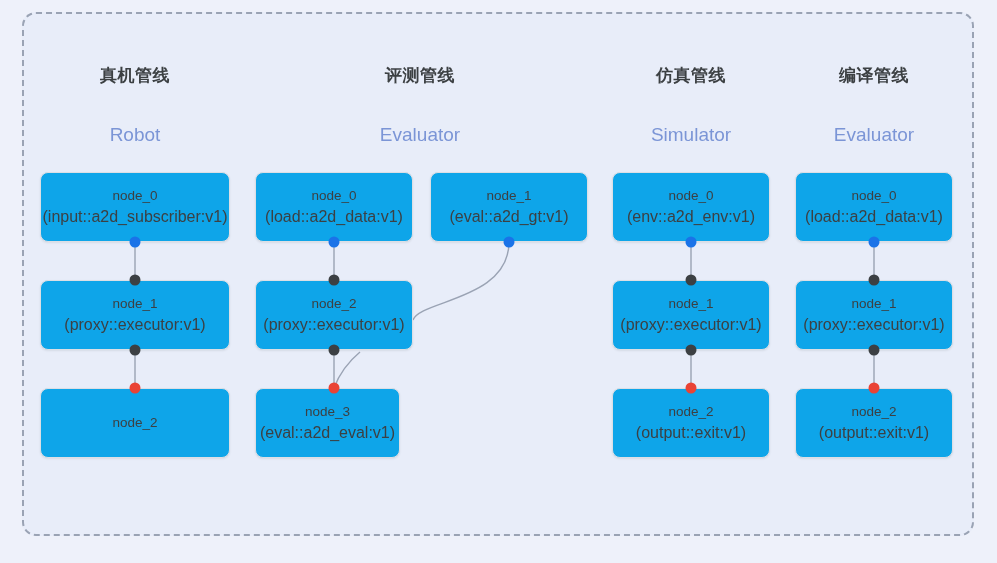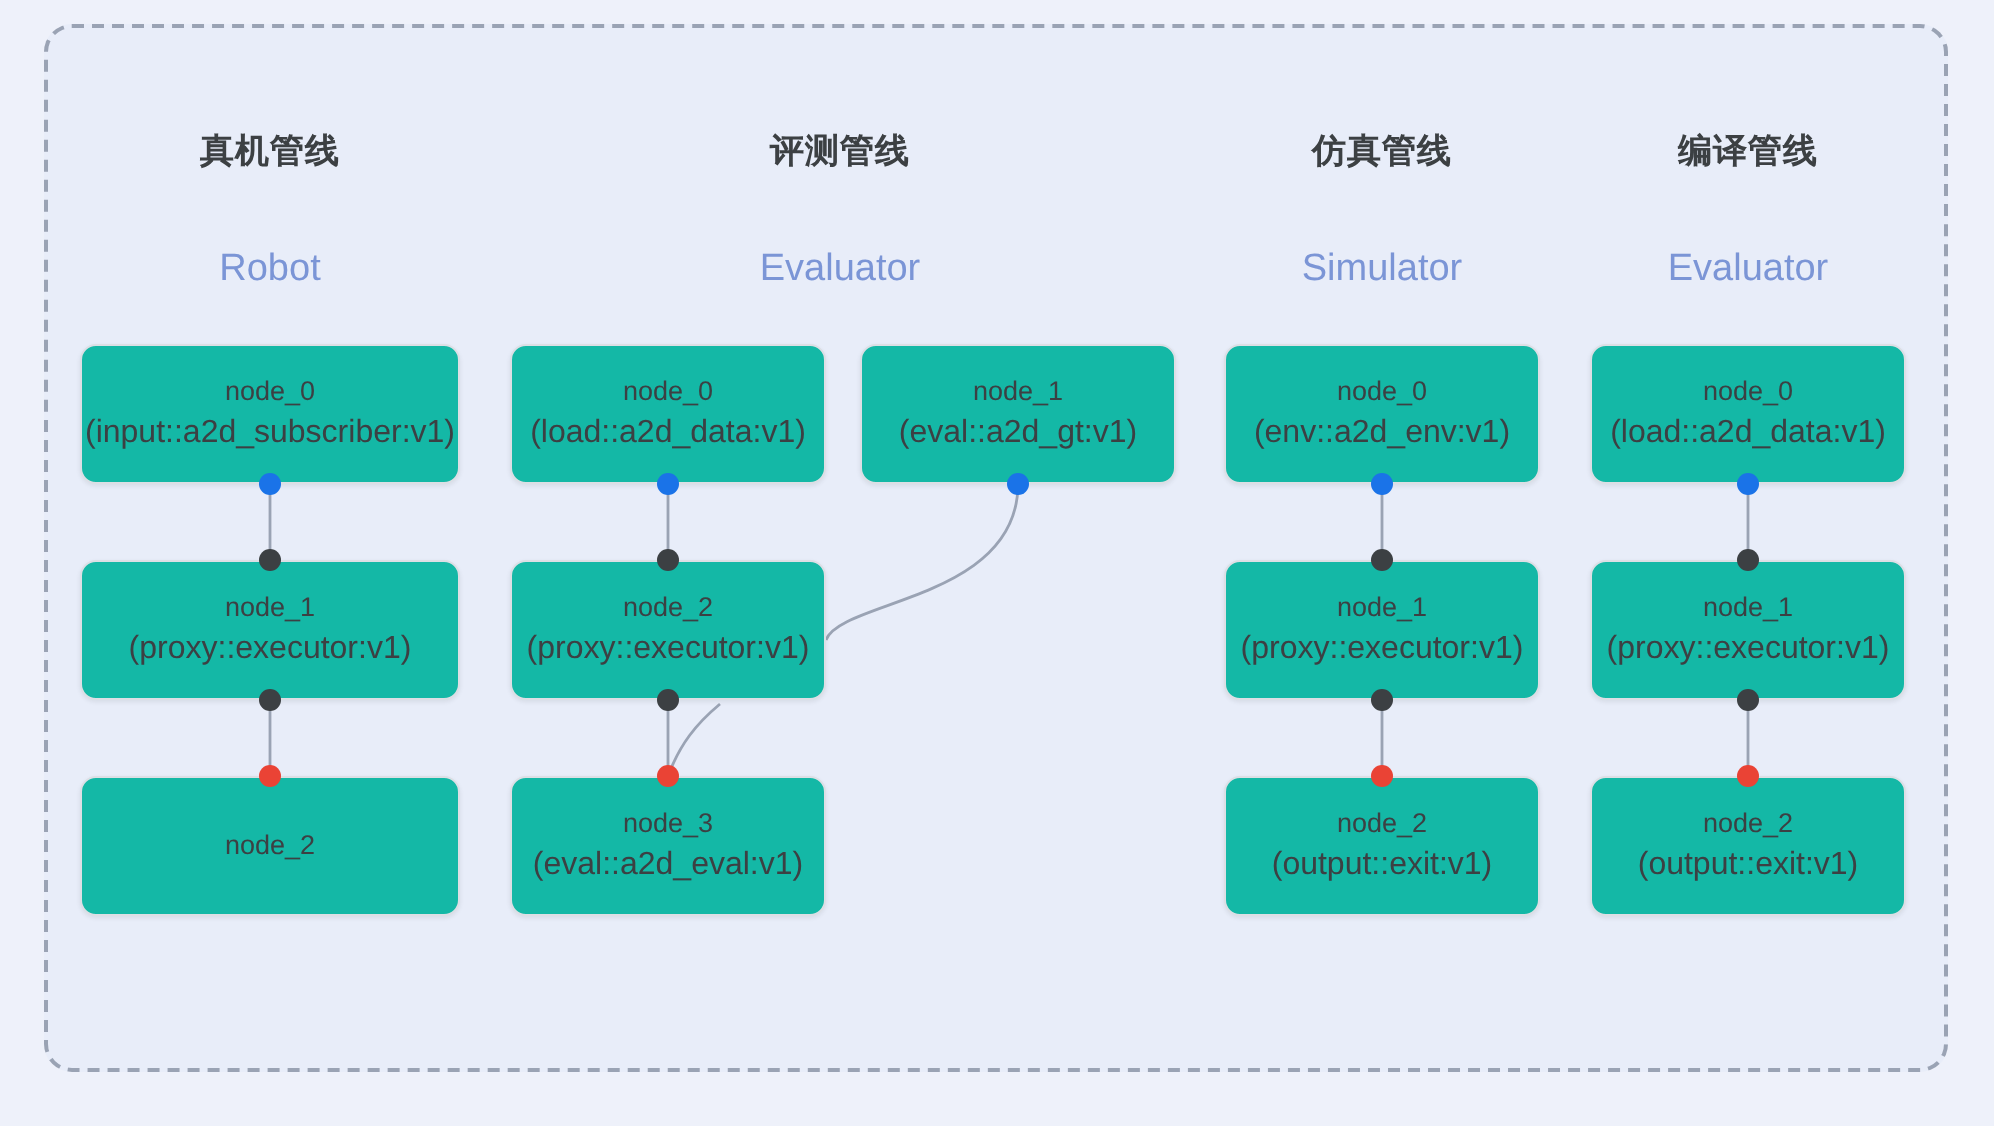--- a/index.html
+++ b/index.html
@@ -53,21 +53,21 @@
   .col-sub {
     position: absolute;
     font-size: 19px;
     color: #7b95d6;
     text-align: center;
     white-space: nowrap;
   }
   .node {
     position: absolute;
     box-sizing: border-box;
-    background: #14b8a6;
+    background: #0ea5e9;
     border: 1px solid #dcdfe5;
     border-radius: 8px;
     box-shadow: 0 1px 2px rgba(60,64,67,0.10);
     display: flex;
     flex-direction: column;
     align-items: center;
     justify-content: center;
     line-height: 1.45;
   }
   .node-id {
@@ -145,21 +145,21 @@
         <div class="node-id">node_1</div>
         <div class="node-type">(eval::a2d_gt:v1)</div>
       </div>
       <div class="port port-blue" style="left: 509px; top: 242px;"></div>
       <div class="node" style="left: 255px; top: 280px; width: 158px; height: 70px;">
         <div class="node-id">node_2</div>
         <div class="node-type">(proxy::executor:v1)</div>
       </div>
       <div class="port port-dark" style="left: 334px; top: 280px;"></div>
       <div class="port port-dark" style="left: 334px; top: 350px;"></div>
-      <div class="node" style="left: 255px; top: 388px; width: 158px; height: 70px;">
+      <div class="node" style="left: 255px; top: 388px; width: 145px; height: 70px;">
         <div class="node-id">node_3</div>
         <div class="node-type">(eval::a2d_eval:v1)</div>
       </div>
       <div class="port port-red" style="left: 334px; top: 388px;"></div>
       <div class="node" style="left: 612px; top: 172px; width: 158px; height: 70px;">
         <div class="node-id">node_0</div>
         <div class="node-type">(env::a2d_env:v1)</div>
       </div>
       <div class="port port-blue" style="left: 691px; top: 242px;"></div>
       <div class="node" style="left: 612px; top: 280px; width: 158px; height: 70px;">

